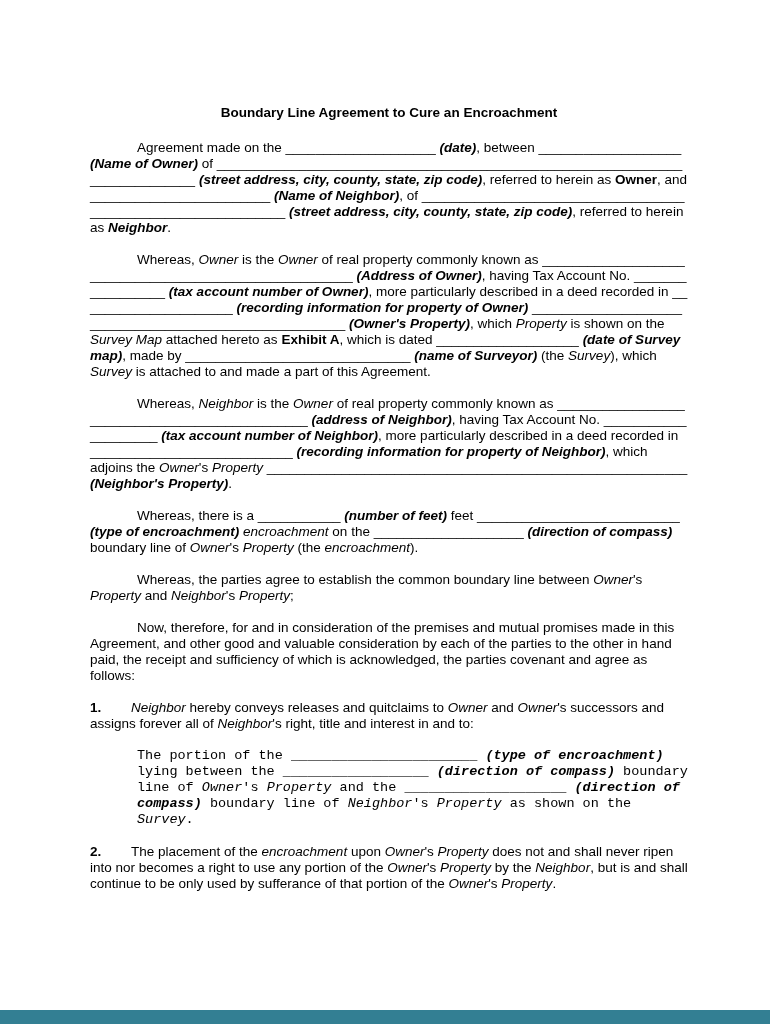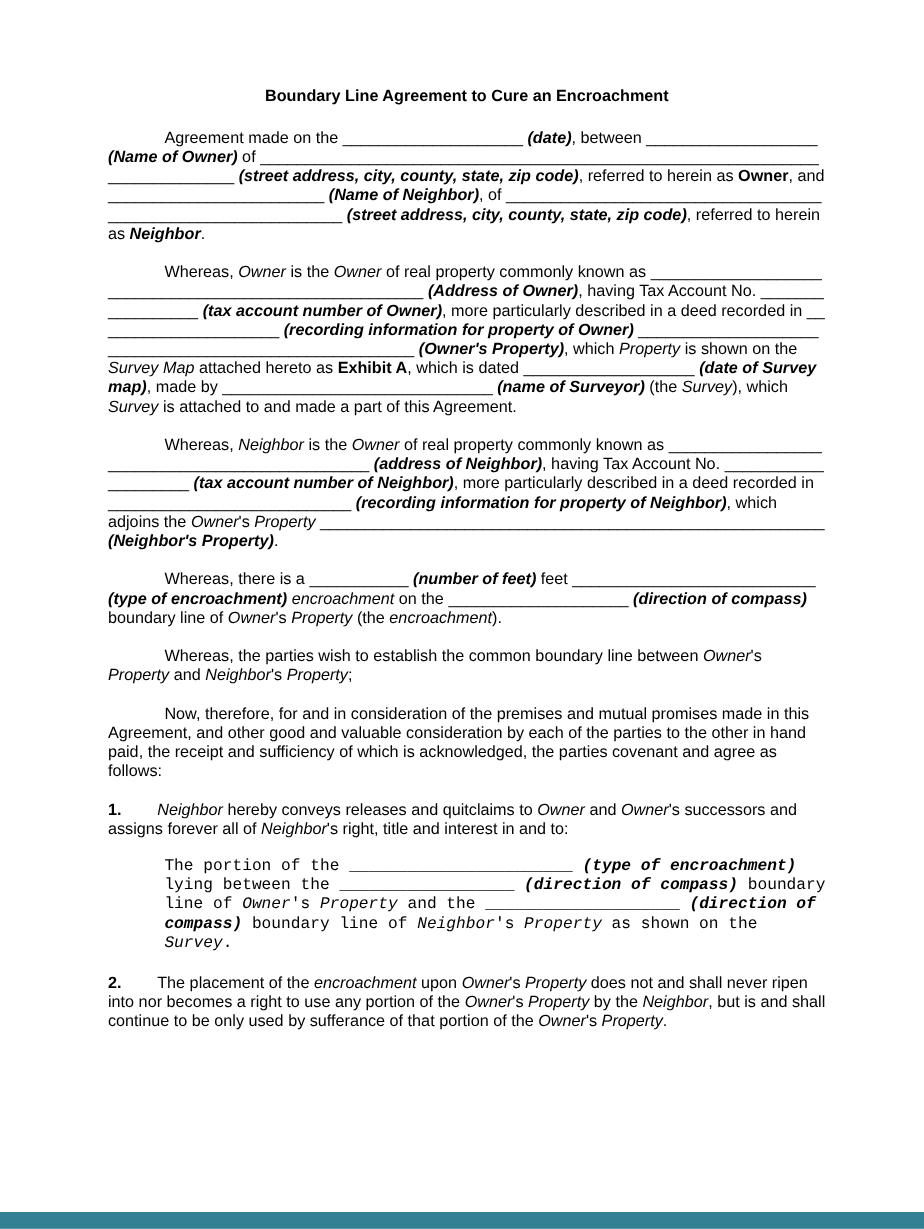--- a/index.html
+++ b/index.html
@@ -8,21 +8,21 @@
     width: 770px; height: 1024px;
     background: #ffffff;
     position: relative;
     overflow: hidden;
     font-family: "Liberation Sans", sans-serif;
     color: #000000;
   }
   .page { position: absolute; inset: 0; background: #ffffff; }
   .content {
     position: absolute;
-    left: 90px; top: 72px; width: 598px;
+    left: 90px; top: 105px; width: 598px;
     font-size: 13.5px; line-height: 16px;
     text-align: left;
   }
   .title { font-weight: bold; text-align: center; margin: 0 0 19px 0; }
   p.para { margin: 16px 0 0 0; }
   p.indent { text-indent: 47px; }
   p.block { margin-left: 47px; font-family: Liberation Mono, monospace; }
   .seg-n { font-style: normal; font-weight: normal; }
   .seg-i { font-style: italic; }
   .seg-b { font-weight: bold; }
@@ -35,20 +35,20 @@
 <body>
 
 <div class="page">
   <div class="content">
     <div class="title">Boundary Line Agreement to Cure an Encroachment</div>
 
   <p class="para indent"><span class="seg-n">Agreement made on the </span><span class="seg-u">____________________</span><span class="seg-n"> </span><span class="seg-bi">(date)</span><span class="seg-n">, between </span><span class="seg-u">___________________</span><span class="seg-n"> </span><span class="seg-bi">(Name of Owner)</span><span class="seg-n"> of </span><span class="seg-u">____________________________________________________________________________</span><span class="seg-n"> </span><span class="seg-bi">(street address, city, county, state, zip code)</span><span class="seg-n">, referred to herein as </span><span class="seg-b">Owner</span><span class="seg-n">, and </span><span class="seg-u">________________________</span><span class="seg-n"> </span><span class="seg-bi">(Name of Neighbor)</span><span class="seg-n">, of </span><span class="seg-u">_____________________________________________________________</span><span class="seg-n"> </span><span class="seg-bi">(street address, city, county, state, zip code)</span><span class="seg-n">, referred to herein as </span><span class="seg-bi">Neighbor</span><span class="seg-n">.</span></p>
       <p class="para indent"><span class="seg-n">Whereas, </span><span class="seg-i">Owner</span><span class="seg-n"> is the </span><span class="seg-i">Owner</span><span class="seg-n"> of real property commonly known as </span><span class="seg-u">______________________________________________________</span><span class="seg-n"> </span><span class="seg-bi">(Address of Owner)</span><span class="seg-n">, having Tax Account No. </span><span class="seg-u">_________________</span><span class="seg-n"> </span><span class="seg-bi">(tax account number of Owner)</span><span class="seg-n">, more particularly described in a deed recorded in </span><span class="seg-u">_____________________</span><span class="seg-n"> </span><span class="seg-bi">(recording information for property of Owner)</span><span class="seg-n"> </span><span class="seg-u">______________________________________________________</span><span class="seg-n"> </span><span class="seg-bi">(Owner's Property)</span><span class="seg-n">, which </span><span class="seg-i">Property</span><span class="seg-n"> is shown on the </span><span class="seg-i">Survey Map</span><span class="seg-n"> attached hereto as </span><span class="seg-b">Exhibit A</span><span class="seg-n">, which is dated </span><span class="seg-u">___________________</span><span class="seg-n"> </span><span class="seg-bi">(date of Survey map)</span><span class="seg-n">, made by </span><span class="seg-u">______________________________</span><span class="seg-n"> </span><span class="seg-bi">(name of Surveyor)</span><span class="seg-n"> (the </span><span class="seg-i">Survey</span><span class="seg-n">), which </span><span class="seg-i">Survey</span><span class="seg-n"> is attached to and made a part of this Agreement.</span></p>
       <p class="para indent"><span class="seg-n">Whereas, </span><span class="seg-i">Neighbor</span><span class="seg-n"> is the </span><span class="seg-i">Owner</span><span class="seg-n"> of real property commonly known as </span><span class="seg-u">______________________________________________</span><span class="seg-n"> </span><span class="seg-bi">(address of Neighbor)</span><span class="seg-n">, having Tax Account No. </span><span class="seg-u">____________________</span><span class="seg-n"> </span><span class="seg-bi">(tax account number of Neighbor)</span><span class="seg-n">, more particularly described in a deed recorded in </span><span class="seg-u">___________________________</span><span class="seg-n"> </span><span class="seg-bi">(recording information for property of Neighbor)</span><span class="seg-n">, which adjoins the </span><span class="seg-i">Owner</span><span class="seg-n">'s </span><span class="seg-i">Property</span><span class="seg-n"> </span><span class="seg-u">________________________________________________________</span><span class="seg-n"> </span><span class="seg-bi">(Neighbor's Property)</span><span class="seg-n">.</span></p>
       <p class="para indent"><span class="seg-n">Whereas, there is a </span><span class="seg-u">___________</span><span class="seg-n"> </span><span class="seg-bi">(number of feet)</span><span class="seg-n"> feet </span><span class="seg-u">___________________________</span><span class="seg-n"> </span><span class="seg-bi">(type of encroachment)</span><span class="seg-n"> </span><span class="seg-i">encroachment</span><span class="seg-n"> on the </span><span class="seg-u">____________________</span><span class="seg-n"> </span><span class="seg-bi">(direction of compass)</span><span class="seg-n"> boundary line of </span><span class="seg-i">Owner</span><span class="seg-n">'s </span><span class="seg-i">Property</span><span class="seg-n"> (the </span><span class="seg-i">encroachment</span><span class="seg-n">).</span></p>
-      <p class="para indent"><span class="seg-n">Whereas, the parties wish to establish the common boundary line between </span><span class="seg-i">Owner</span><span class="seg-n">'s </span><span class="seg-i">Property</span><span class="seg-n"> and </span><span class="seg-i">Neighbor</span><span class="seg-n">'s </span><span class="seg-i">Property</span><span class="seg-n">;</span></p>
+      <p class="para indent"><span class="seg-n">Whereas, the parties agree to establish the common boundary line between </span><span class="seg-i">Owner</span><span class="seg-n">'s </span><span class="seg-i">Property</span><span class="seg-n"> and </span><span class="seg-i">Neighbor</span><span class="seg-n">'s </span><span class="seg-i">Property</span><span class="seg-n">;</span></p>
       <p class="para indent"><span class="seg-n">Now, therefore, for and in consideration of the premises and mutual promises made in this Agreement, and other good and valuable consideration by each of the parties to the other in hand paid, the receipt and sufficiency of which is acknowledged, the parties covenant and agree as follows:</span></p>
       <p class="para numbered"><span class="seg-num">1.</span><span class="seg-i">Neighbor</span><span class="seg-n"> hereby conveys releases and quitclaims to </span><span class="seg-i">Owner</span><span class="seg-n"> and </span><span class="seg-i">Owner</span><span class="seg-n">'s successors and assigns forever all of </span><span class="seg-i">Neighbor</span><span class="seg-n">'s right, title and interest in and to:</span></p>
       <p class="para block"><span class="seg-n">The portion of the </span><span class="seg-u">_______________________</span><span class="seg-n"> </span><span class="seg-bi">(type of encroachment)</span><span class="seg-n"> lying between the </span><span class="seg-u">__________________</span><span class="seg-n"> </span><span class="seg-bi">(direction of compass)</span><span class="seg-n"> boundary line of </span><span class="seg-i">Owner</span><span class="seg-n">'s </span><span class="seg-i">Property</span><span class="seg-n"> and the </span><span class="seg-u">____________________</span><span class="seg-n"> </span><span class="seg-bi">(direction of compass)</span><span class="seg-n"> boundary line of </span><span class="seg-i">Neighbor</span><span class="seg-n">'s </span><span class="seg-i">Property</span><span class="seg-n"> as shown on the </span><span class="seg-i">Survey</span><span class="seg-n">.</span></p>
       <p class="para numbered"><span class="seg-num">2.</span><span class="seg-n">The placement of the </span><span class="seg-i">encroachment</span><span class="seg-n"> upon </span><span class="seg-i">Owner</span><span class="seg-n">'s </span><span class="seg-i">Property</span><span class="seg-n"> does not and shall never ripen into nor becomes a right to use any portion of the </span><span class="seg-i">Owner</span><span class="seg-n">'s </span><span class="seg-i">Property</span><span class="seg-n"> by the </span><span class="seg-i">Neighbor</span><span class="seg-n">, but is and shall continue to be only used by sufferance of that portion of the </span><span class="seg-i">Owner</span><span class="seg-n">'s </span><span class="seg-i">Property</span><span class="seg-n">.</span></p>
     </div>
   <div class="bottom-bar" style="background: rgb(51, 127, 147);"></div>
 </div>
 
 </body></html>

